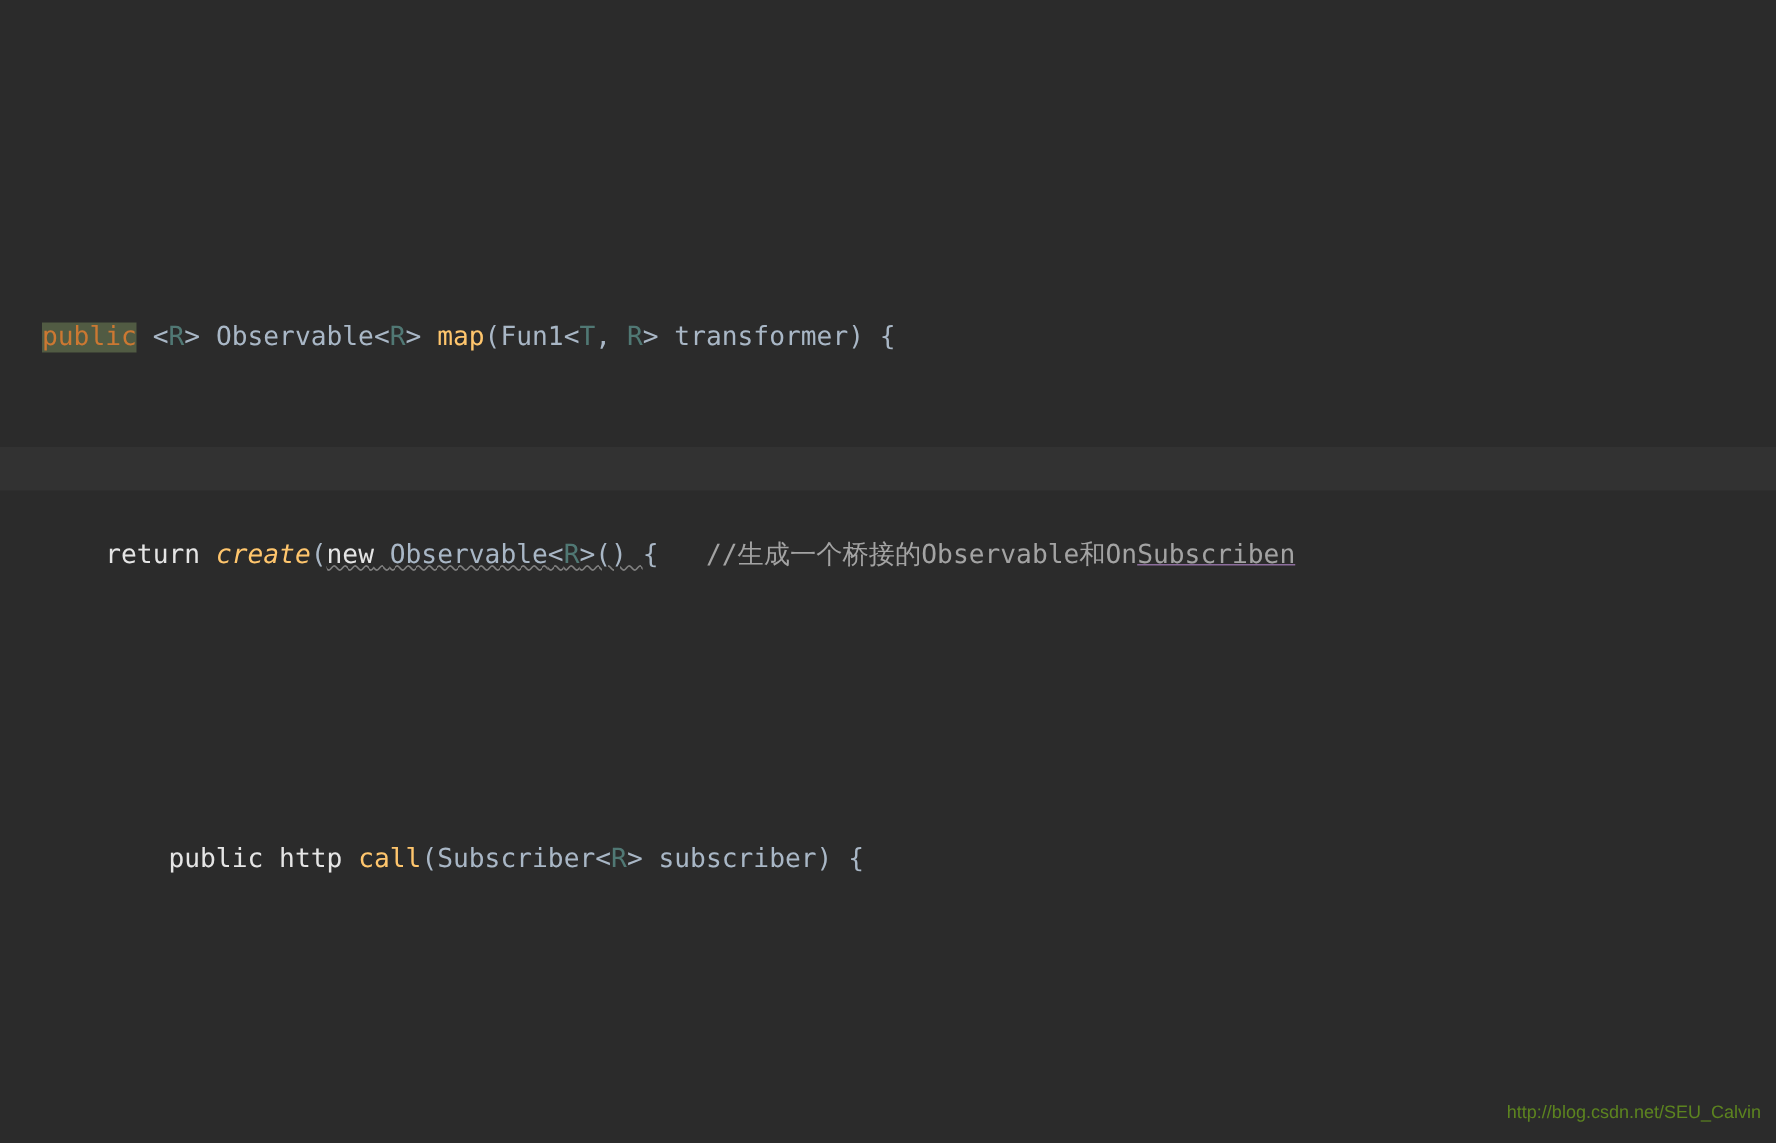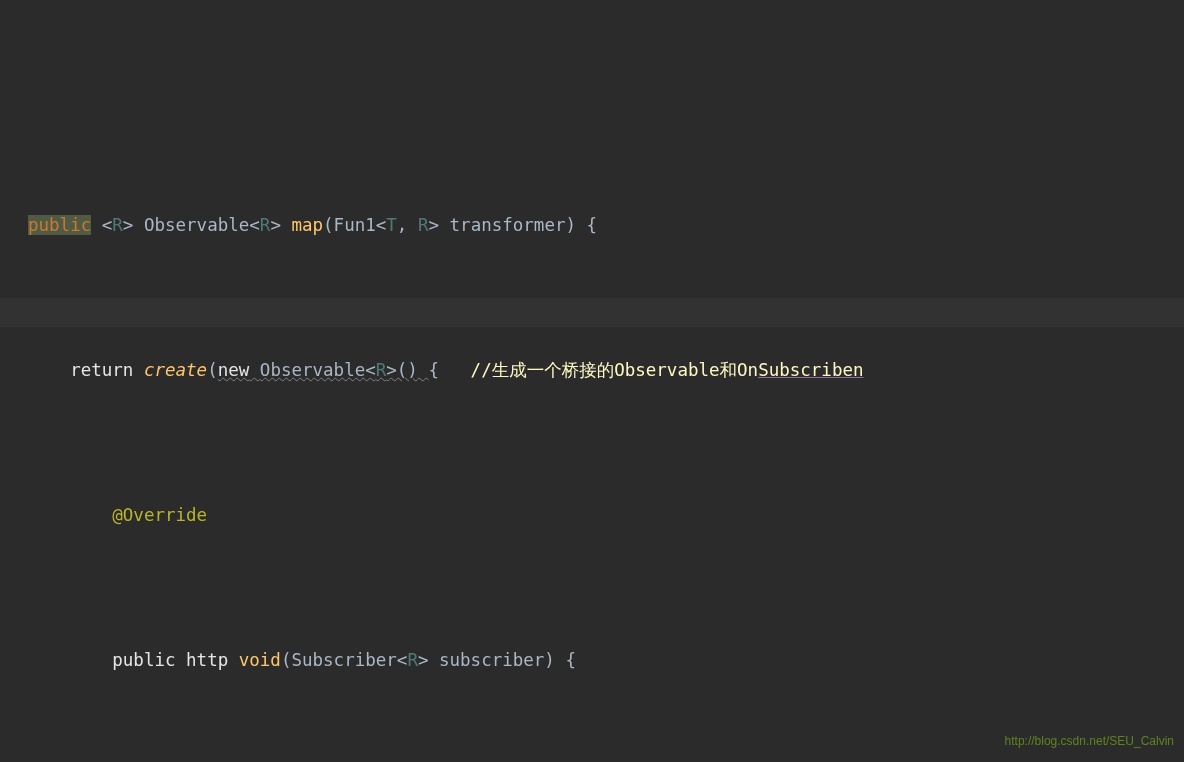--- a/index.html
+++ b/index.html
@@ -30,21 +30,21 @@
     height: 29px;
     background: rgba(255,255,255,0.035);
     pointer-events: none;
   }
   .kw      { color: #e5e5e5; }        
   .kw-sel  { color: #cc7832; background: #515b43; }
   .mname   { color: #ffc66d; }        
   .mname-i { color: #ffc66d; font-style: italic; }
   .tparam  { color: #507874; }        
   .ann     { color: #bbb529; }        
-  .cmt     { color: #fef9c3; }
+  .cmt     { color: #a3a3a3; }
   .uline   { text-decoration: underline; text-decoration-color: rgba(152,118,170,0.9); text-align: right; }
   .wavy    { text-decoration: underline wavy #808080; text-decoration-thickness: 1px; }
   .watermark {
     position: absolute;
     right: 10px;
     bottom: 6px;
     color: #84cc16;
     font-size: 12px;
     font-family: sans-serif;
     opacity: 0.55;
@@ -58,24 +58,23 @@
   
   <div class="hl-band" style="top:calc(8px + 29px*10);"></div>
 
   
   <div class="line"><span class="kw-sel">public</span> &lt;<span class="tparam">R</span>&gt; <span>Observable</span>&lt;<span class="tparam">R</span>&gt; <span class="mname">map</span>(<span>Fun1</span>&lt;<span class="tparam">T</span>, <span class="tparam">R</span>&gt; <span>transformer</span>) {</div>
 
   
   <div class="line">    <span class="kw">return</span> <span class="mname-i">create</span>(<span class="kw wavy">new</span><span class="wavy"> </span><span class="wavy">Observable</span><span class="wavy">&lt;</span><span class="tparam wavy">R</span><span class="wavy">&gt;() </span>{   <span class="cmt">//生成一个桥接的Observable和On</span><span class="cmt uline">Subscriben</span></div>
 
   
-  <div class="line">        <span class="ann">@Override</span></div>
 
   
-  <div class="line">        <span class="kw">public</span> <span class="kw">http</span> <span class="mname">void</span>(<span>Subscriber</span>&lt;<span class="tparam">R</span>&gt; <span>subscriber</span>) {</div>
+  <div class="line">        <span class="kw">public</span> <span class="kw">http</span> <span class="mname">call</span>(<span>Subscriber</span>&lt;<span class="tparam">R</span>&gt; <span>subscriber</span>) {</div>
 
   
   
 
   
   
 
   
   
 

